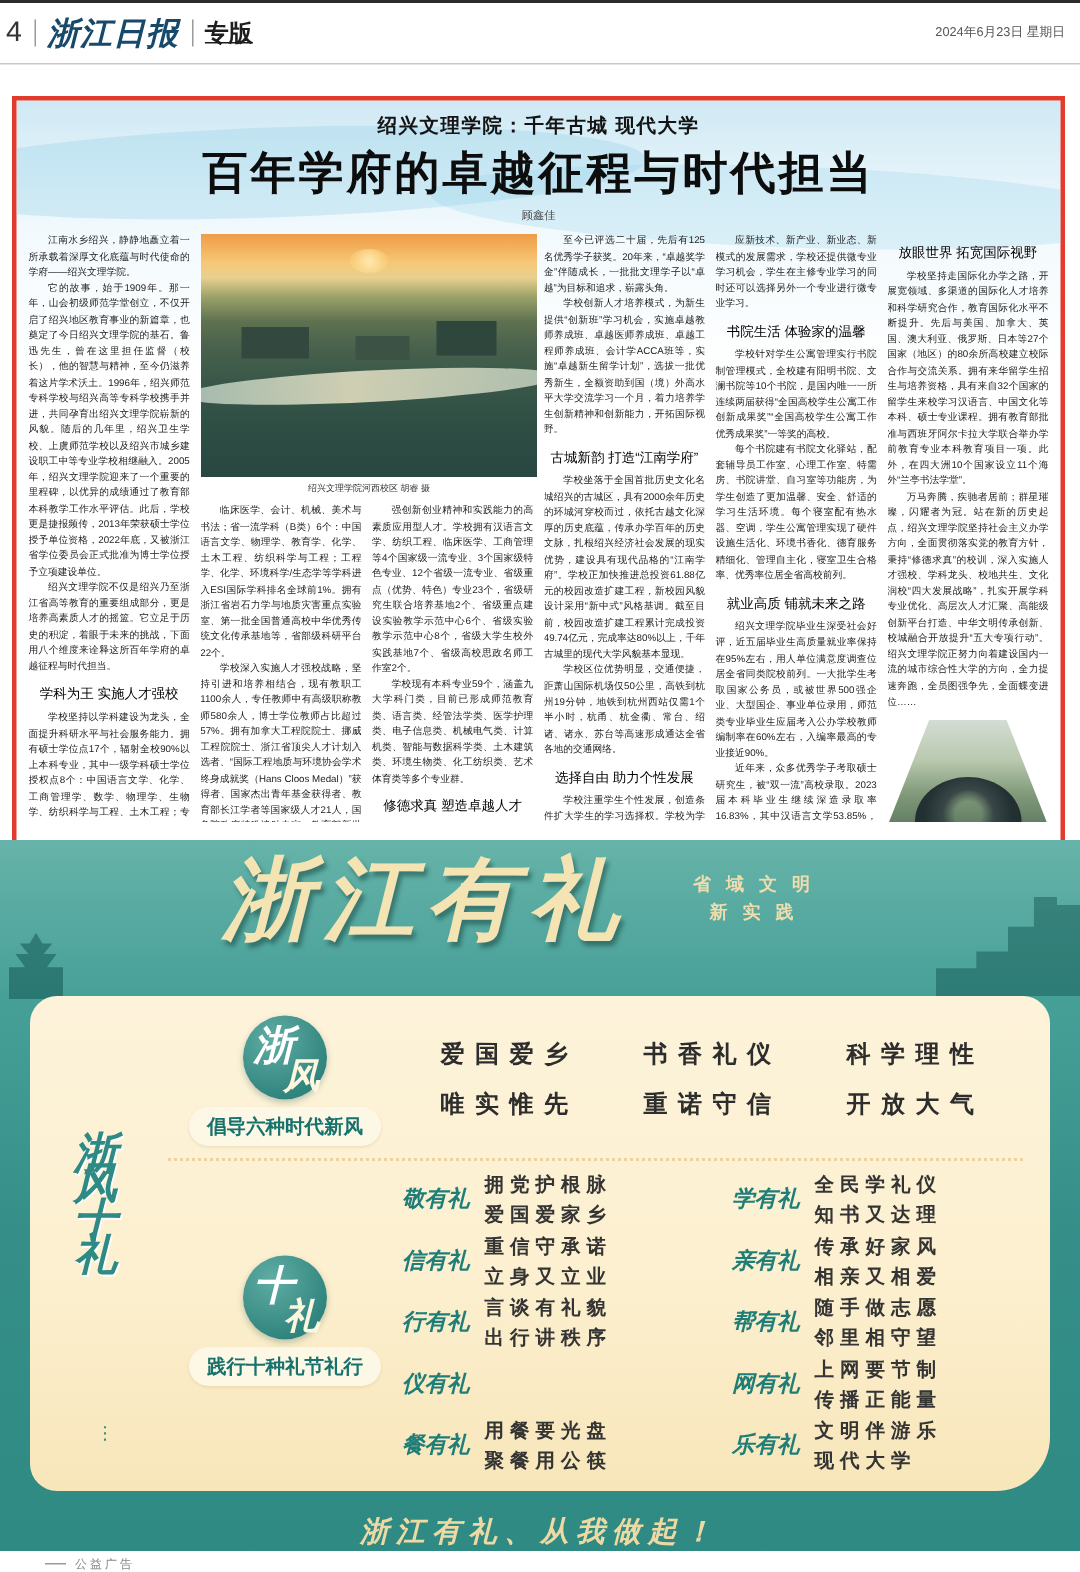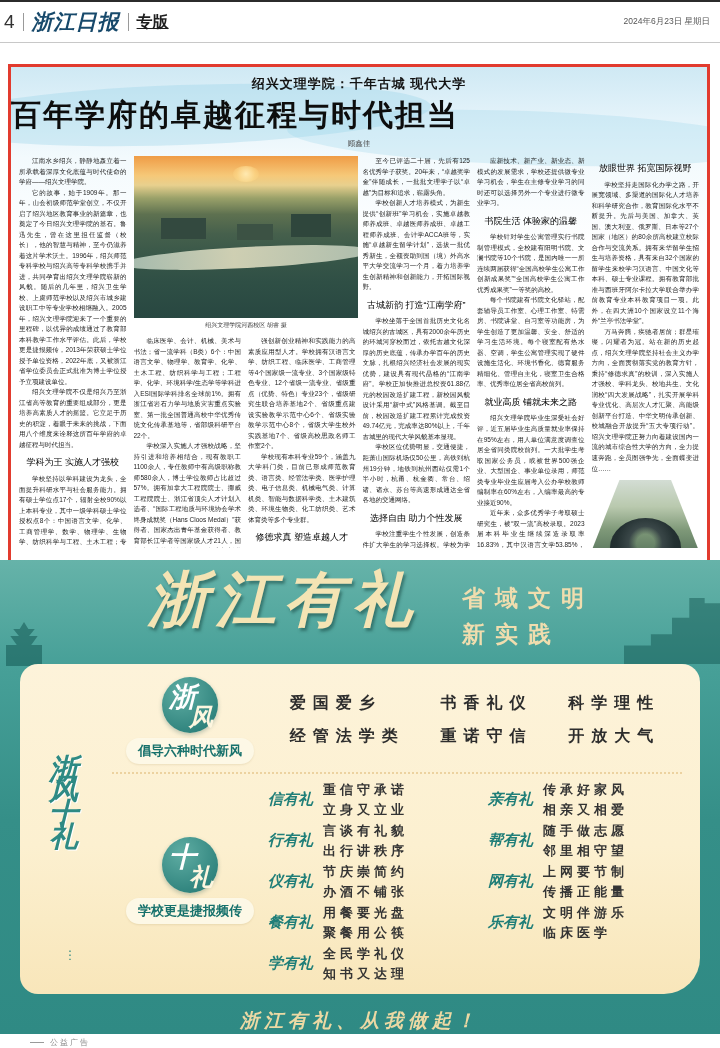--- a/index.html
+++ b/index.html
@@ -17,21 +17,21 @@
   .mh-right{font-size:8.5px;color:#555;white-space:nowrap;}
   
   .article{position:absolute;left:8px;top:62px;width:702px;height:572px;border:3px solid #e23b2e;
            box-sizing:border-box;overflow:hidden;
            background:linear-gradient(180deg,#cfe9f4 0%,#e4f3fa 9%,#f3fafd 16%,#ffffff 32%);}
   .wave{position:absolute;border-radius:50%;pointer-events:none;}
   .w1{left:-80px;top:18px;width:500px;height:60px;background:rgba(140,205,230,.30);transform:rotate(-2deg);}
   .w2{right:-60px;top:44px;width:480px;height:54px;background:rgba(150,212,235,.28);transform:rotate(2deg);}
   .art-kicker{position:relative;text-align:center;margin-top:8px;font-size:13px;font-weight:bold;
               color:#141414;letter-spacing:1px;}
-  .art-title{position:relative;text-align:left;margin:2px 0 0;font-size:30px;font-weight:bold;
+  .art-title{position:relative;text-align:center;margin:2px 0 0;font-size:30px;font-weight:bold;
              color:#0d0d0d;letter-spacing:2px;font-family:"Liberation Sans",sans-serif;}
   .art-byline{position:relative;text-align:center;font-size:7.5px;color:#4a4a4a;margin-top:3px;}
   .art-body{position:relative;margin:7px 8px 0;height:392px;display:flex;gap:7px;}
   .col{flex:1 1 0;overflow:hidden;font-size:6.5px;line-height:1.62;color:#1c1c1c;text-align:justify;}
   .col-p{margin:0;text-indent:2em;}
   .col-h{font-weight:normal;font-size:9px;text-align:center;margin:5px 0 4px;color:#000;}
   
   .photo1{position:absolute;left:115px;top:0;width:224px;height:178px;}
   .p1-img{height:162px;position:relative;overflow:hidden;
           background:linear-gradient(180deg,#ef9c46 0%,#f6c878 12%,#e8d08e 18%,#9aa169 26%,
@@ -58,22 +58,22 @@
       background:linear-gradient(180deg,#66b3a9 0%,#47a098 22%,#358f88 55%,#2f8a84 100%);}
   .sky{position:absolute;}
   .sky1{left:6px;top:62px;width:36px;height:44px;background:rgba(14,80,76,.5);
         clip-path:polygon(50% 0,62% 16%,80% 16%,64% 32%,88% 32%,70% 52%,100% 52%,100% 100%,0 100%,0 52%,30% 52%,12% 32%,36% 32%,20% 16%,38% 16%);}
   .sky2{right:0;top:38px;width:96px;height:66px;background:rgba(14,80,76,.45);
         clip-path:polygon(0 72%,0 100%,100% 100%,100% 8%,84% 8%,84% 0,68% 0,68% 30%,50% 30%,50% 55%,28% 55%,28% 72%);}
   .ad-head{position:relative;height:92px;border-radius:30px;}
   .ad-title{position:absolute;left:148px;top:0px;font-family:"DejaVu Serif",serif;font-style:italic;
             font-weight:bold;font-size:60px;letter-spacing:8px;color:#f4e4b4;
             text-shadow:2px 3px 3px rgba(26,74,70,.55);}
-  .ad-sub{position:absolute;left:462px;top:20px;color:#f0ddae;font-size:23px;font-weight:bold;
-          letter-spacing:10px;line-height:1.55;font-family:"DejaVu Serif",serif;}
+  .ad-sub{position:absolute;left:462px;top:20px;color:#f0ddae;font-size:12px;font-weight:bold;
+          letter-spacing:10px;line-height:1.55;font-family:"DejaVu Serif",serif;text-align:center;}
   
   .panel{position:absolute;left:20px;top:104px;width:680px;height:330px;box-sizing:border-box;
          background:linear-gradient(180deg,#fdf3da 0%,#fcf0d0 55%,#f8e6ba 100%);
          border-radius:18px 18px 36px 18px;padding:10px 18px 8px 92px;}
   .vtitle{position:absolute;left:24px;top:66px;writing-mode:vertical-rl;font-family:"DejaVu Serif",serif;
           font-style:italic;font-weight:bold;font-size:29px;color:#2e8a84;letter-spacing:22px;
           text-shadow:1px 1px 0 #fff;}
   .vdots{position:absolute;left:44px;top:284px;color:#2e8a84;font-size:12px;letter-spacing:2px;}
   .zf-row{display:flex;align-items:center;height:92px;}
   .badge-col{width:156px;display:flex;flex-direction:column;align-items:center;gap:5px;flex:none;}
@@ -207,64 +207,67 @@
         <div class="badge-col">
           <div class="badge">
             <span class="ch1">浙</span>
             <span class="ch2">风</span>
           </div>
           <div class="pill">倡导六种时代新风</div>
         </div>
         <div class="virtues" id="virtues">
             <div class="virt-col">
               <div class="virt">爱国爱乡</div>
-              <div class="virt">经管法学类</div>
+              <div class="virt">唯实惟先</div>
             </div>
             <div class="virt-col">
               <div class="virt">书香礼仪</div>
               <div class="virt">重诺守信</div>
             </div>
             <div class="virt-col">
               <div class="virt">科学理性</div>
               <div class="virt">开放大气</div>
             </div>
           </div>
       </div>
 
       <div class="sep"></div>
 
       <div class="sl-row">
         <div class="badge-col">
           <div class="badge">
             <span class="ch1">十</span>
             <span class="ch2">礼</span>
           </div>
-          <div class="pill">学校更是捷报频传</div>
+          <div class="pill">践行十种礼节礼行</div>
         </div>
         <div class="sl-grid" id="shili-grid">
+            <div class="sl-item">
+              <span class="sl-label">敬有礼</span>
+              <div class="sl-lines">
+                <div>拥党护根脉</div>
+                <div>爱国爱家乡</div>
+              </div>
+            </div>
             <div class="sl-item">
               <span class="sl-label">信有礼</span>
               <div class="sl-lines">
                 <div>重信守承诺</div>
                 <div>立身又立业</div>
               </div>
             </div>
             <div class="sl-item">
               <span class="sl-label">行有礼</span>
               <div class="sl-lines">
                 <div>言谈有礼貌</div>
                 <div>出行讲秩序</div>
               </div>
             </div>
             <div class="sl-item">
               <span class="sl-label">仪有礼</span>
-              <div class="sl-lines">
-                <div>节庆崇简约</div>
-                <div>办酒不铺张</div>
-              </div>
             </div>
             <div class="sl-item">
               <span class="sl-label">餐有礼</span>
               <div class="sl-lines">
                 <div>用餐要光盘</div>
                 <div>聚餐用公筷</div>
               </div>
             </div>
             <div class="sl-item">
               <span class="sl-label">学有礼</span>
@@ -291,21 +294,21 @@
               <span class="sl-label">网有礼</span>
               <div class="sl-lines">
                 <div>上网要节制</div>
                 <div>传播正能量</div>
               </div>
             </div>
             <div class="sl-item">
               <span class="sl-label">乐有礼</span>
               <div class="sl-lines">
                 <div>文明伴游乐</div>
-                <div>临床医学</div>
+                <div>现代大学</div>
               </div>
             </div>
           </div>
       </div>
     </div>
 
     <div class="ad-foot">
       <div class="slogan">浙江有礼、从我做起！</div>
       <div class="signature">浙江省文明办宣</div>
     </div>

